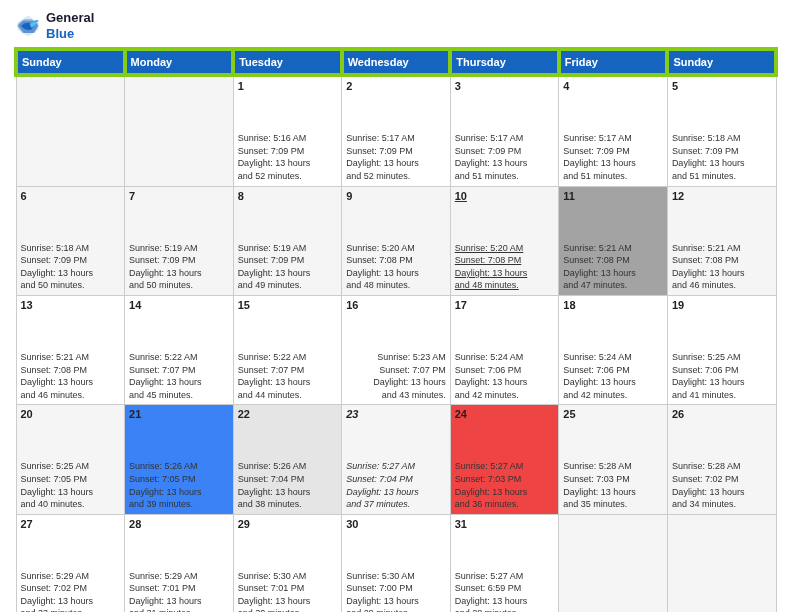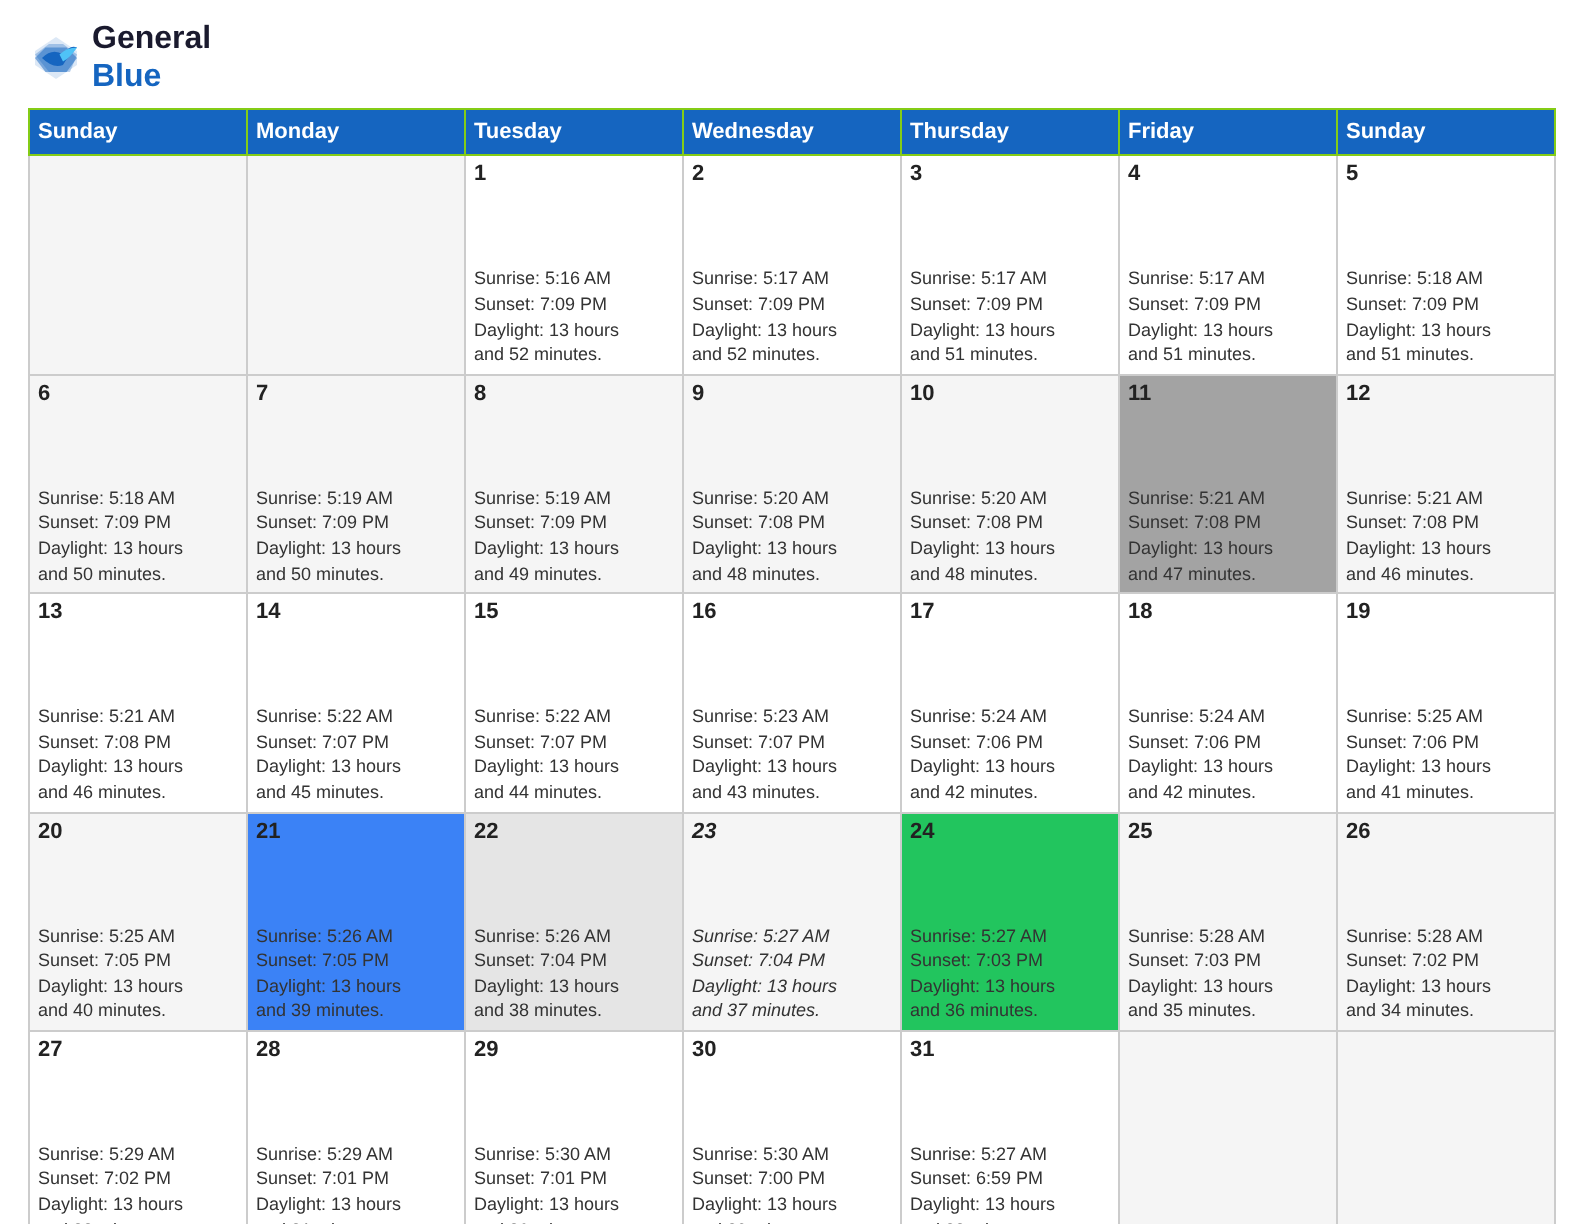--- a/index.html
+++ b/index.html
@@ -22,21 +22,21 @@
       justify-content: space-between;
       align-items: flex-start;
       margin-bottom: 6px;
     }
     .logo {
       display: flex;
       align-items: center;
       gap: 4px;
     }
     .logo-text {
-      font-size: 16px;
+      font-size: 13px;
       font-weight: bold;
       color: #1a1a2e;
       line-height: 1.2;
     }
     .logo-blue { color: #1565c0; }
     .logo-icon {
       width: 28px;
       height: 28px;
     }
     .title-block {
@@ -58,21 +58,21 @@
       width: 100%;
       table-layout: fixed;
     }
     .calendar th {
       background: #1565c0;
       color: #fff;
       font-size: 11px;
       font-weight: bold;
       padding: 5px 4px;
       text-align: left;
-      border: 1px solid #84cc16;
+      border: 4px solid #84cc16;
     }
     .calendar td {
       border: 1px solid #ccc;
       vertical-align: top;
       padding: 3px 4px;
       font-size: 9.5px;
       color: #333;
       background: #fff;
       height: 82px;
     }
@@ -195,21 +195,21 @@
 Daylight: 13 hours
 and 49 minutes.</div>
           </td>
           <td style="background: rgb(245, 245, 245);">
             <div class="day-num">9</div>
             <div class="day-info" style="white-space: pre-line;">Sunrise: 5:20 AM
 Sunset: 7:08 PM
 Daylight: 13 hours
 and 48 minutes.</div>
           </td>
-          <td style="background: rgb(245, 245, 245);">
+          <td style="background: rgb(245, 245, 245); text-decoration: underline;">
             <div class="day-num">10</div>
             <div class="day-info" style="white-space: pre-line;">Sunrise: 5:20 AM
 Sunset: 7:08 PM
 Daylight: 13 hours
 and 48 minutes.</div>
           </td>
           <td style="background: #a3a3a3;">
             <div class="day-num">11</div>
             <div class="day-info" style="white-space: pre-line;">Sunrise: 5:21 AM
 Sunset: 7:08 PM
@@ -241,21 +241,21 @@
           </td>
           <td>
             <div class="day-num">15</div>
             <div class="day-info" style="white-space: pre-line;">Sunrise: 5:22 AM
 Sunset: 7:07 PM
 Daylight: 13 hours
 and 44 minutes.</div>
           </td>
           <td>
             <div class="day-num">16</div>
-            <div class="day-info" style="white-space: pre-line;">Sunrise: 5:23 AM
+            <div class="day-info" style="white-space: pre-line; text-align: right;">Sunrise: 5:23 AM
 Sunset: 7:07 PM
 Daylight: 13 hours
 and 43 minutes.</div>
           </td>
           <td>
             <div class="day-num">17</div>
             <div class="day-info" style="white-space: pre-line;">Sunrise: 5:24 AM
 Sunset: 7:06 PM
 Daylight: 13 hours
 and 42 minutes.</div>
@@ -297,21 +297,21 @@
 Daylight: 13 hours
 and 38 minutes.</div>
           </td>
           <td style="background: rgb(245, 245, 245); font-style: italic;">
             <div class="day-num">23</div>
             <div class="day-info" style="white-space: pre-line;">Sunrise: 5:27 AM
 Sunset: 7:04 PM
 Daylight: 13 hours
 and 37 minutes.</div>
           </td>
-          <td style="background: #22c55e;">
+          <td style="background: #ef4444;">
             <div class="day-num">24</div>
             <div class="day-info" style="white-space: pre-line;">Sunrise: 5:27 AM
 Sunset: 7:03 PM
 Daylight: 13 hours
 and 36 minutes.</div>
           </td>
           <td style="background: rgb(245, 245, 245);">
             <div class="day-num">25</div>
             <div class="day-info" style="white-space: pre-line;">Sunrise: 5:28 AM
 Sunset: 7:03 PM

